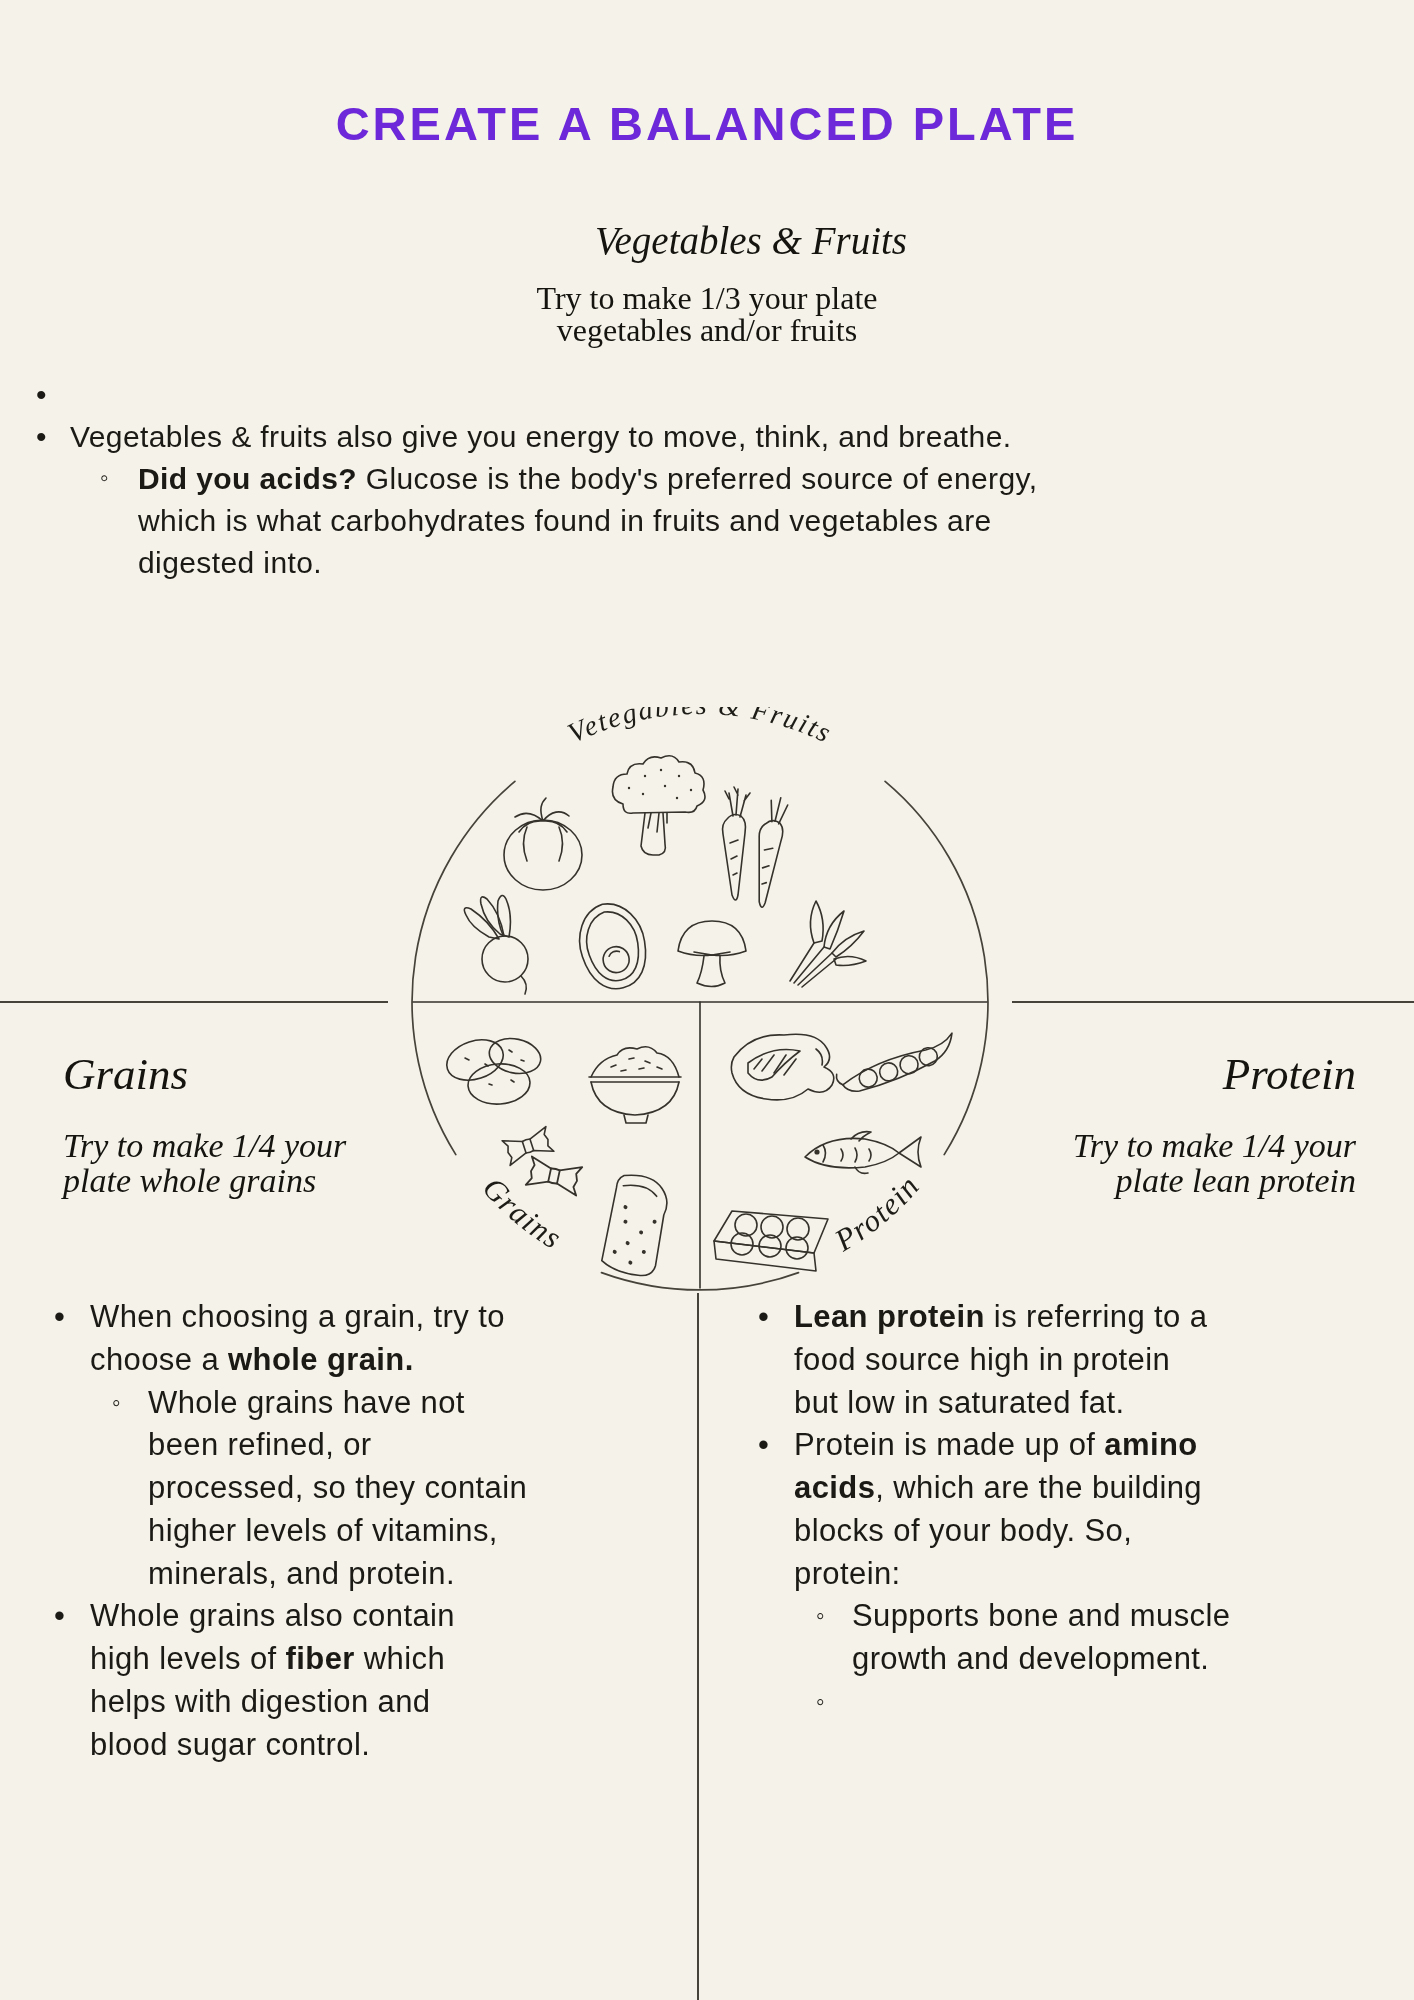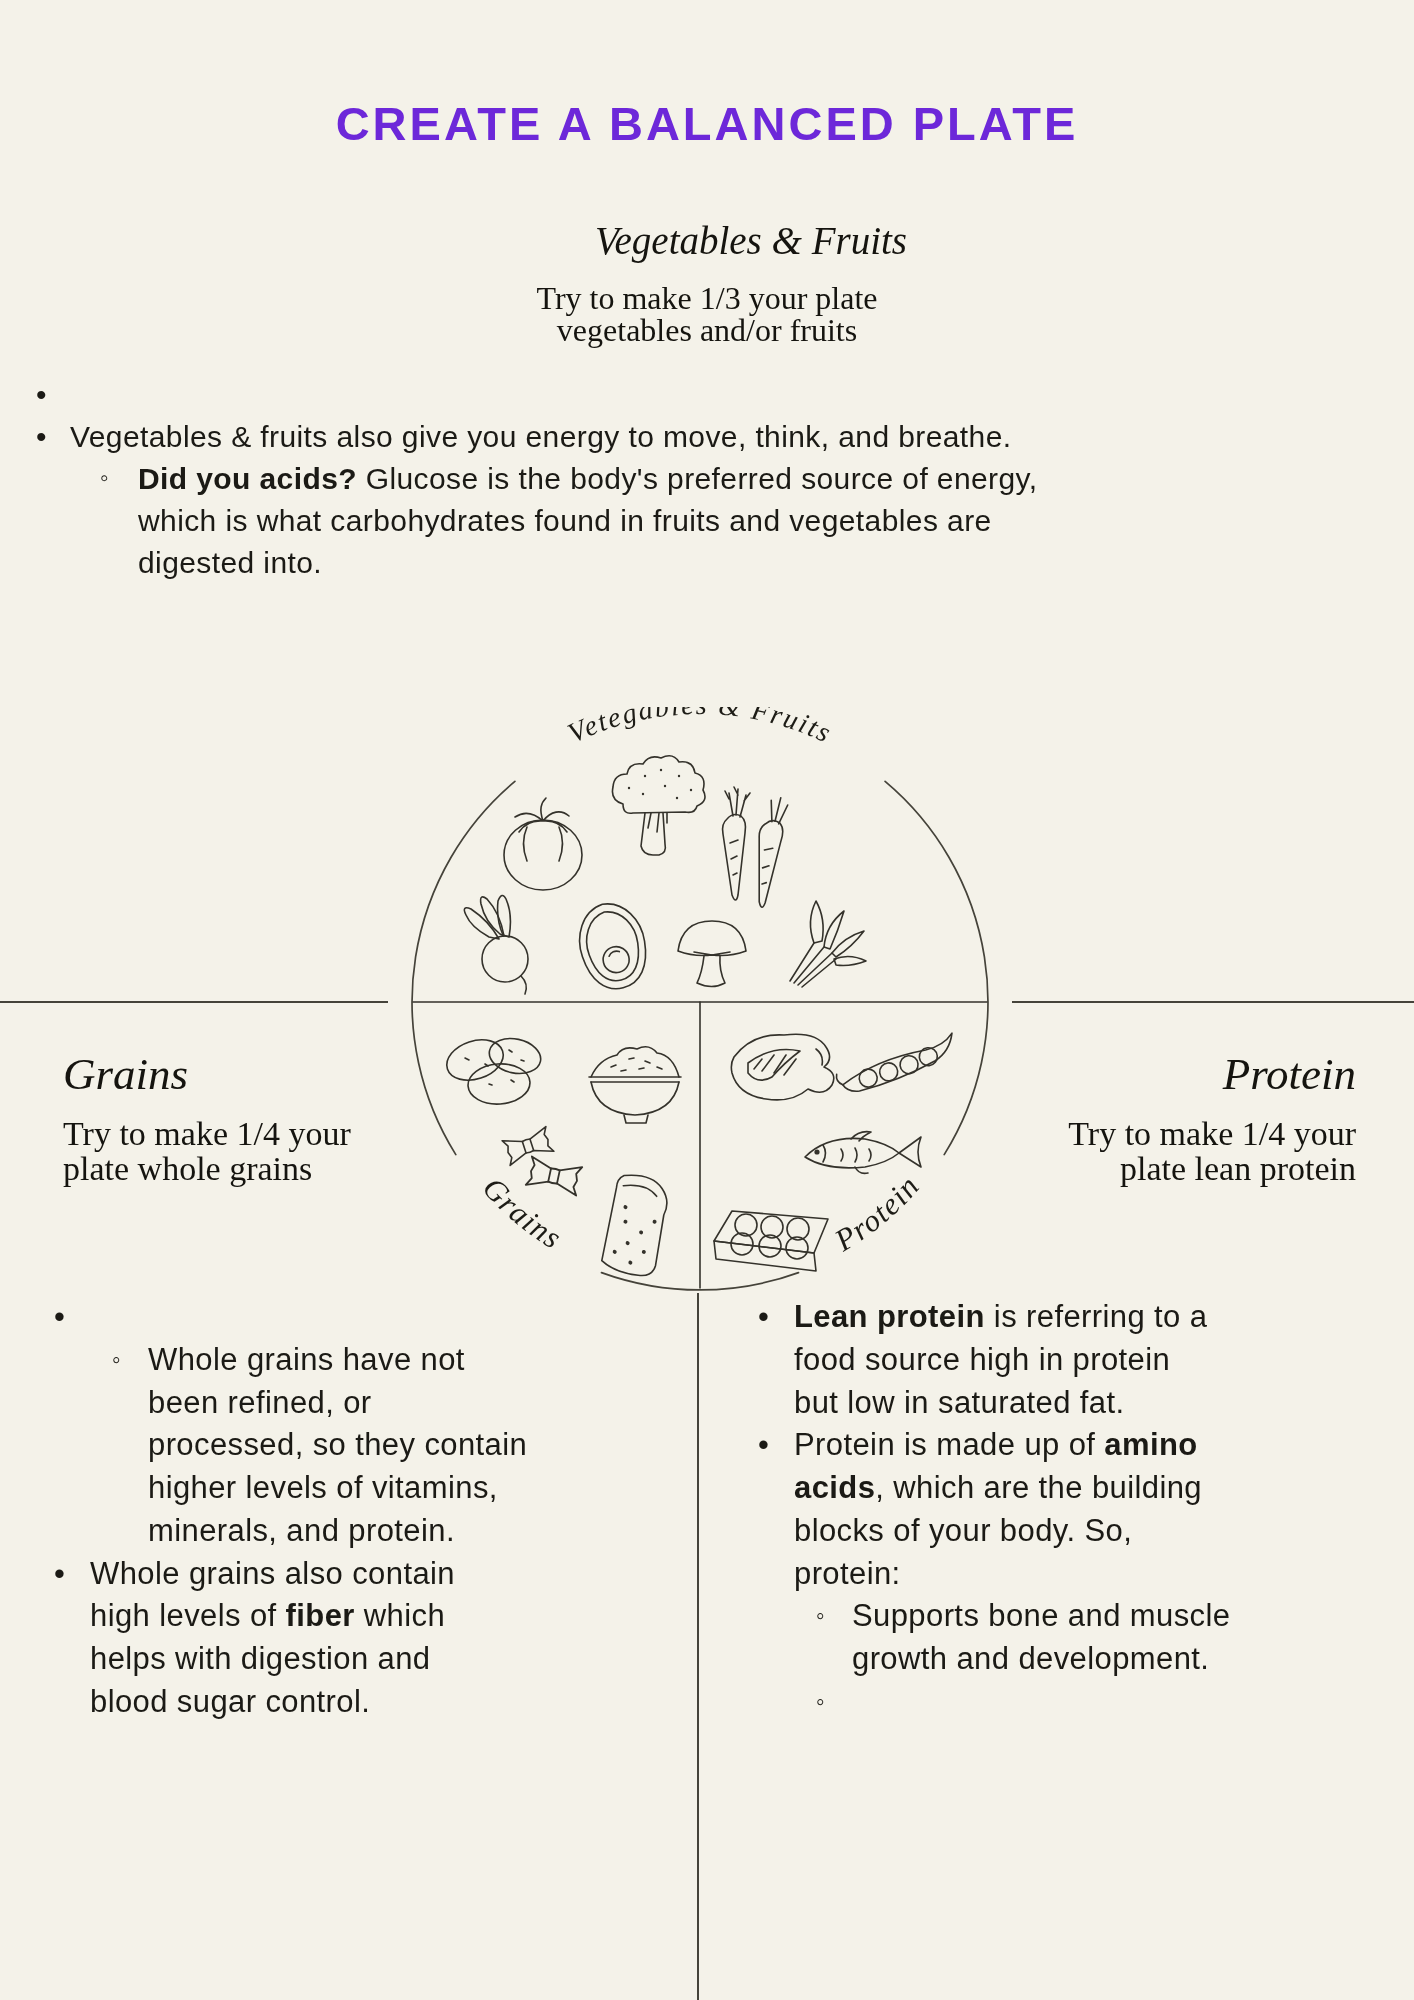--- a/index.html
+++ b/index.html
@@ -33,21 +33,21 @@
   .li.l1 .mk{flex:0 0 38px; font-size:0.82em; padding-top:3px;}
   .cols .li .mk{flex:0 0 36px;}
   .cols .li.l1{padding-left:58px;}
   b{font-weight:700;}
   .hline{height:2px; background:#45433a;}
   .hl-left{top:1001px; left:0; width:388px;}
   .hl-right{top:1001px; left:1012px; width:402px;}
   .vline{left:697px; top:1293px; width:2px; height:707px; background:#45433a;}
   .side-head{top:1048px; font-family:"Liberation Serif",serif; color:#15140f;}
   .side-head .h{font-style:italic; font-size:45px;}
-  .side-head .t{font-size:34px; line-height:1.04; margin-top:16px; white-space:pre-line;}
+  .side-head .t{font-size:34px; line-height:1.04; margin-top:28px; white-space:pre-line;font-style:italic;}
   .gr-head{left:63px;}
   .pr-head{right:58px; text-align:right;}
   .col{top:1296px; font-size:31px; line-height:1.38; letter-spacing:0.4px;}
   .col-left{left:48px; width:600px;}
   .col-right{left:752px; width:620px;}
   .plate{left:405px; top:707px;}
   .plate path, .plate ellipse, .plate circle, .plate line{
     fill:none; stroke:#34322b; stroke-width:1.6;
     stroke-linecap:round; stroke-linejoin:round;
   }
@@ -244,20 +244,22 @@
   </div>
   <div class="abs side-head pr-head">
     <div class="h">Protein</div>
     <div class="t">Try to make 1/4 your
 plate lean protein</div>
   </div>
 
   <div class="abs col col-left cols">
       <div class="li">
         <span class="mk">•</span>
+        <span class="tx"><span>When choosing a grain, try to
+choose a </span><b>whole grain.</b></span>
       </div>
       <div class="li l1">
         <span class="mk">◦</span>
         <span class="tx"><span>Whole grains have not
 been refined, or
 processed, so they contain
 higher levels of vitamins,
 minerals, and protein.</span></span>
       </div>
       <div class="li">

